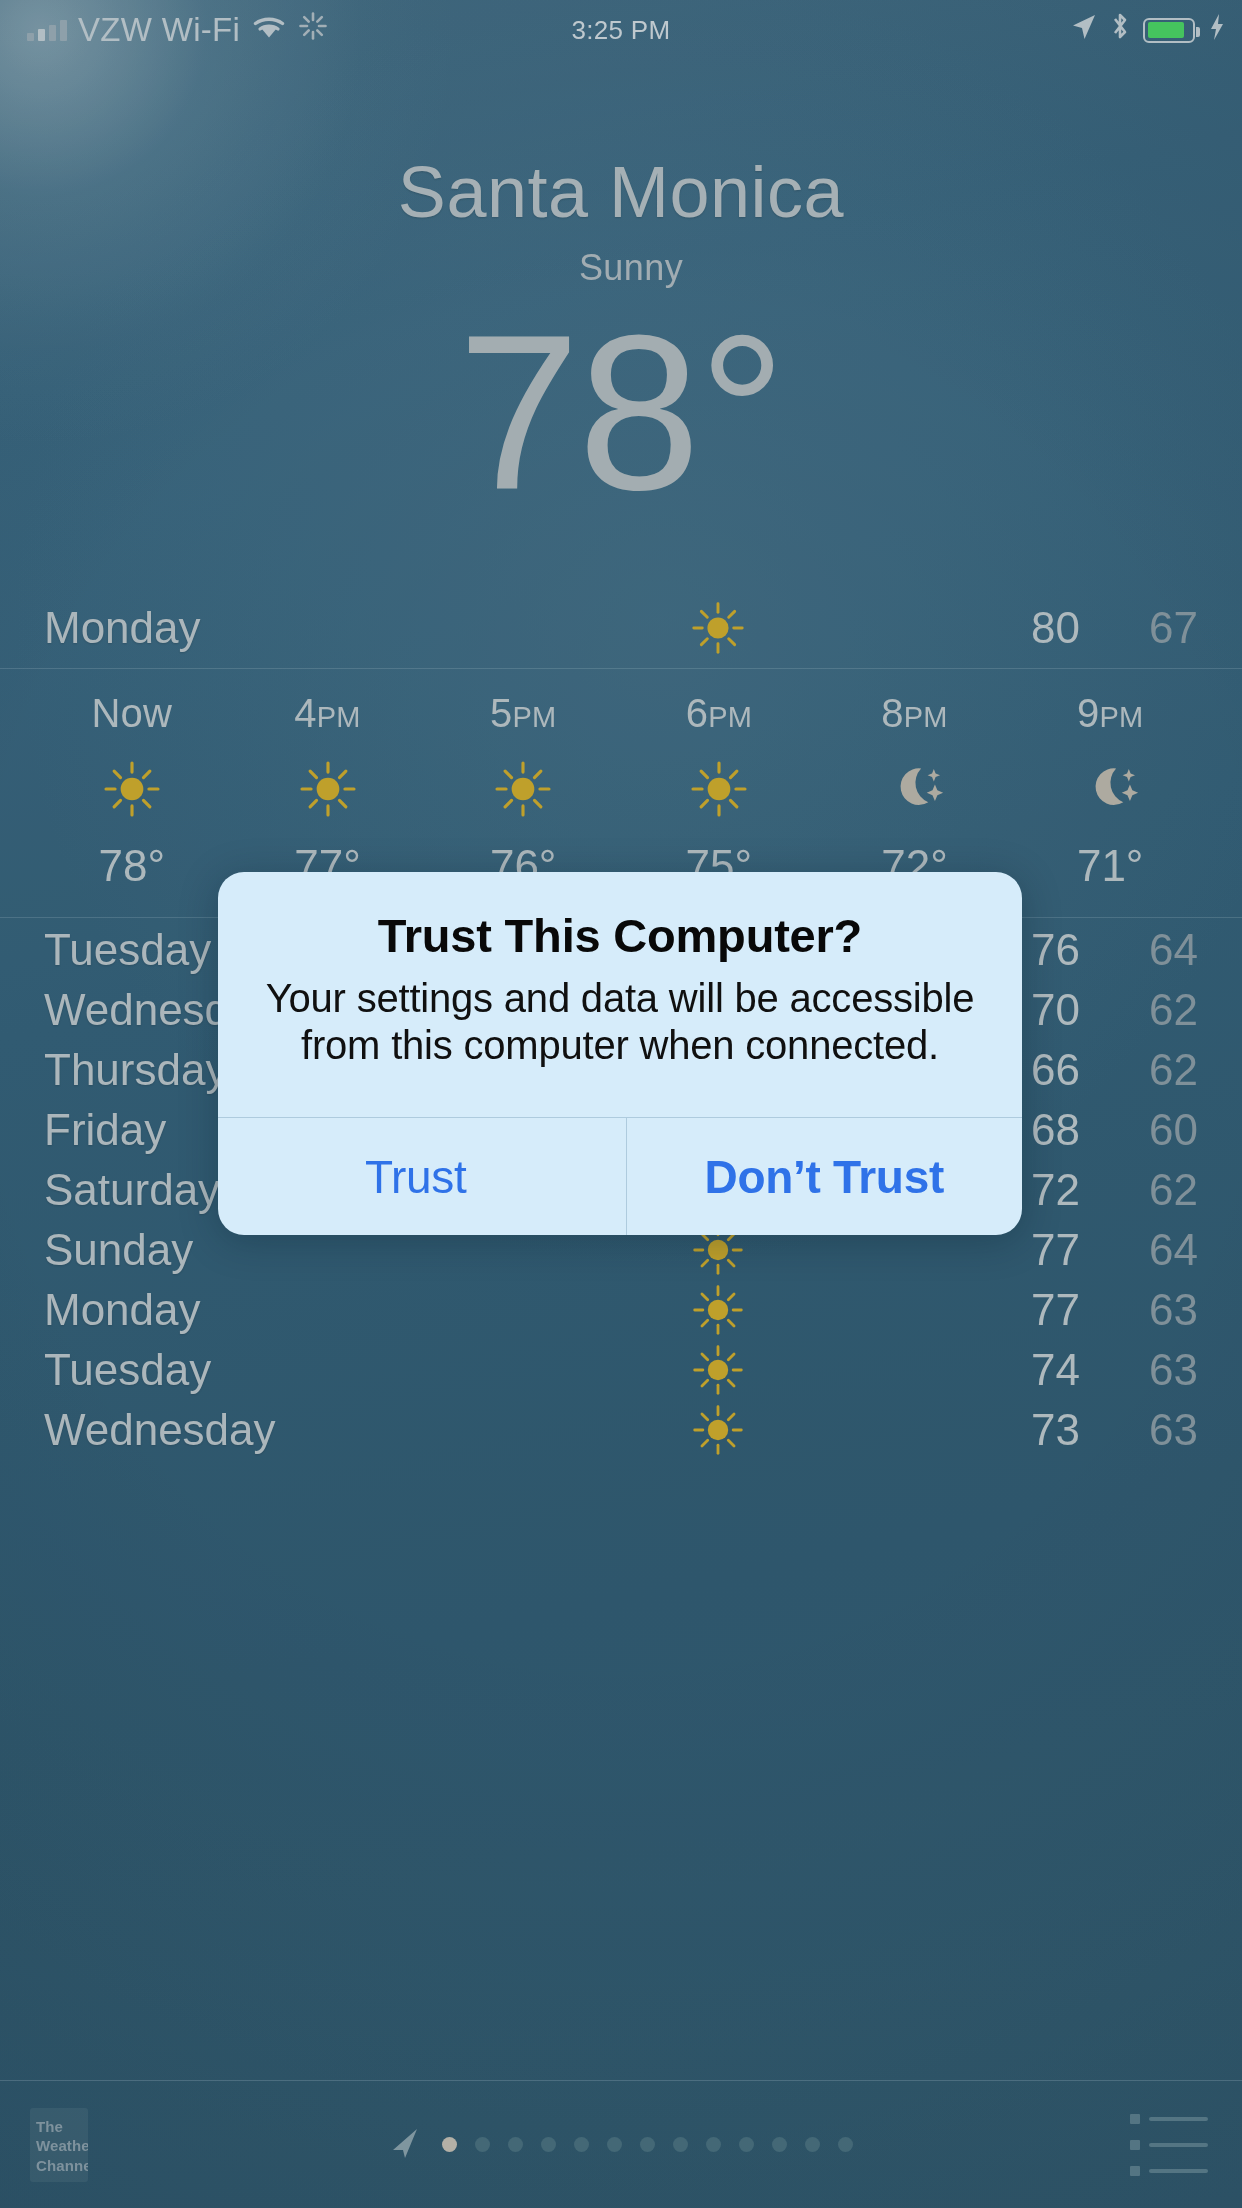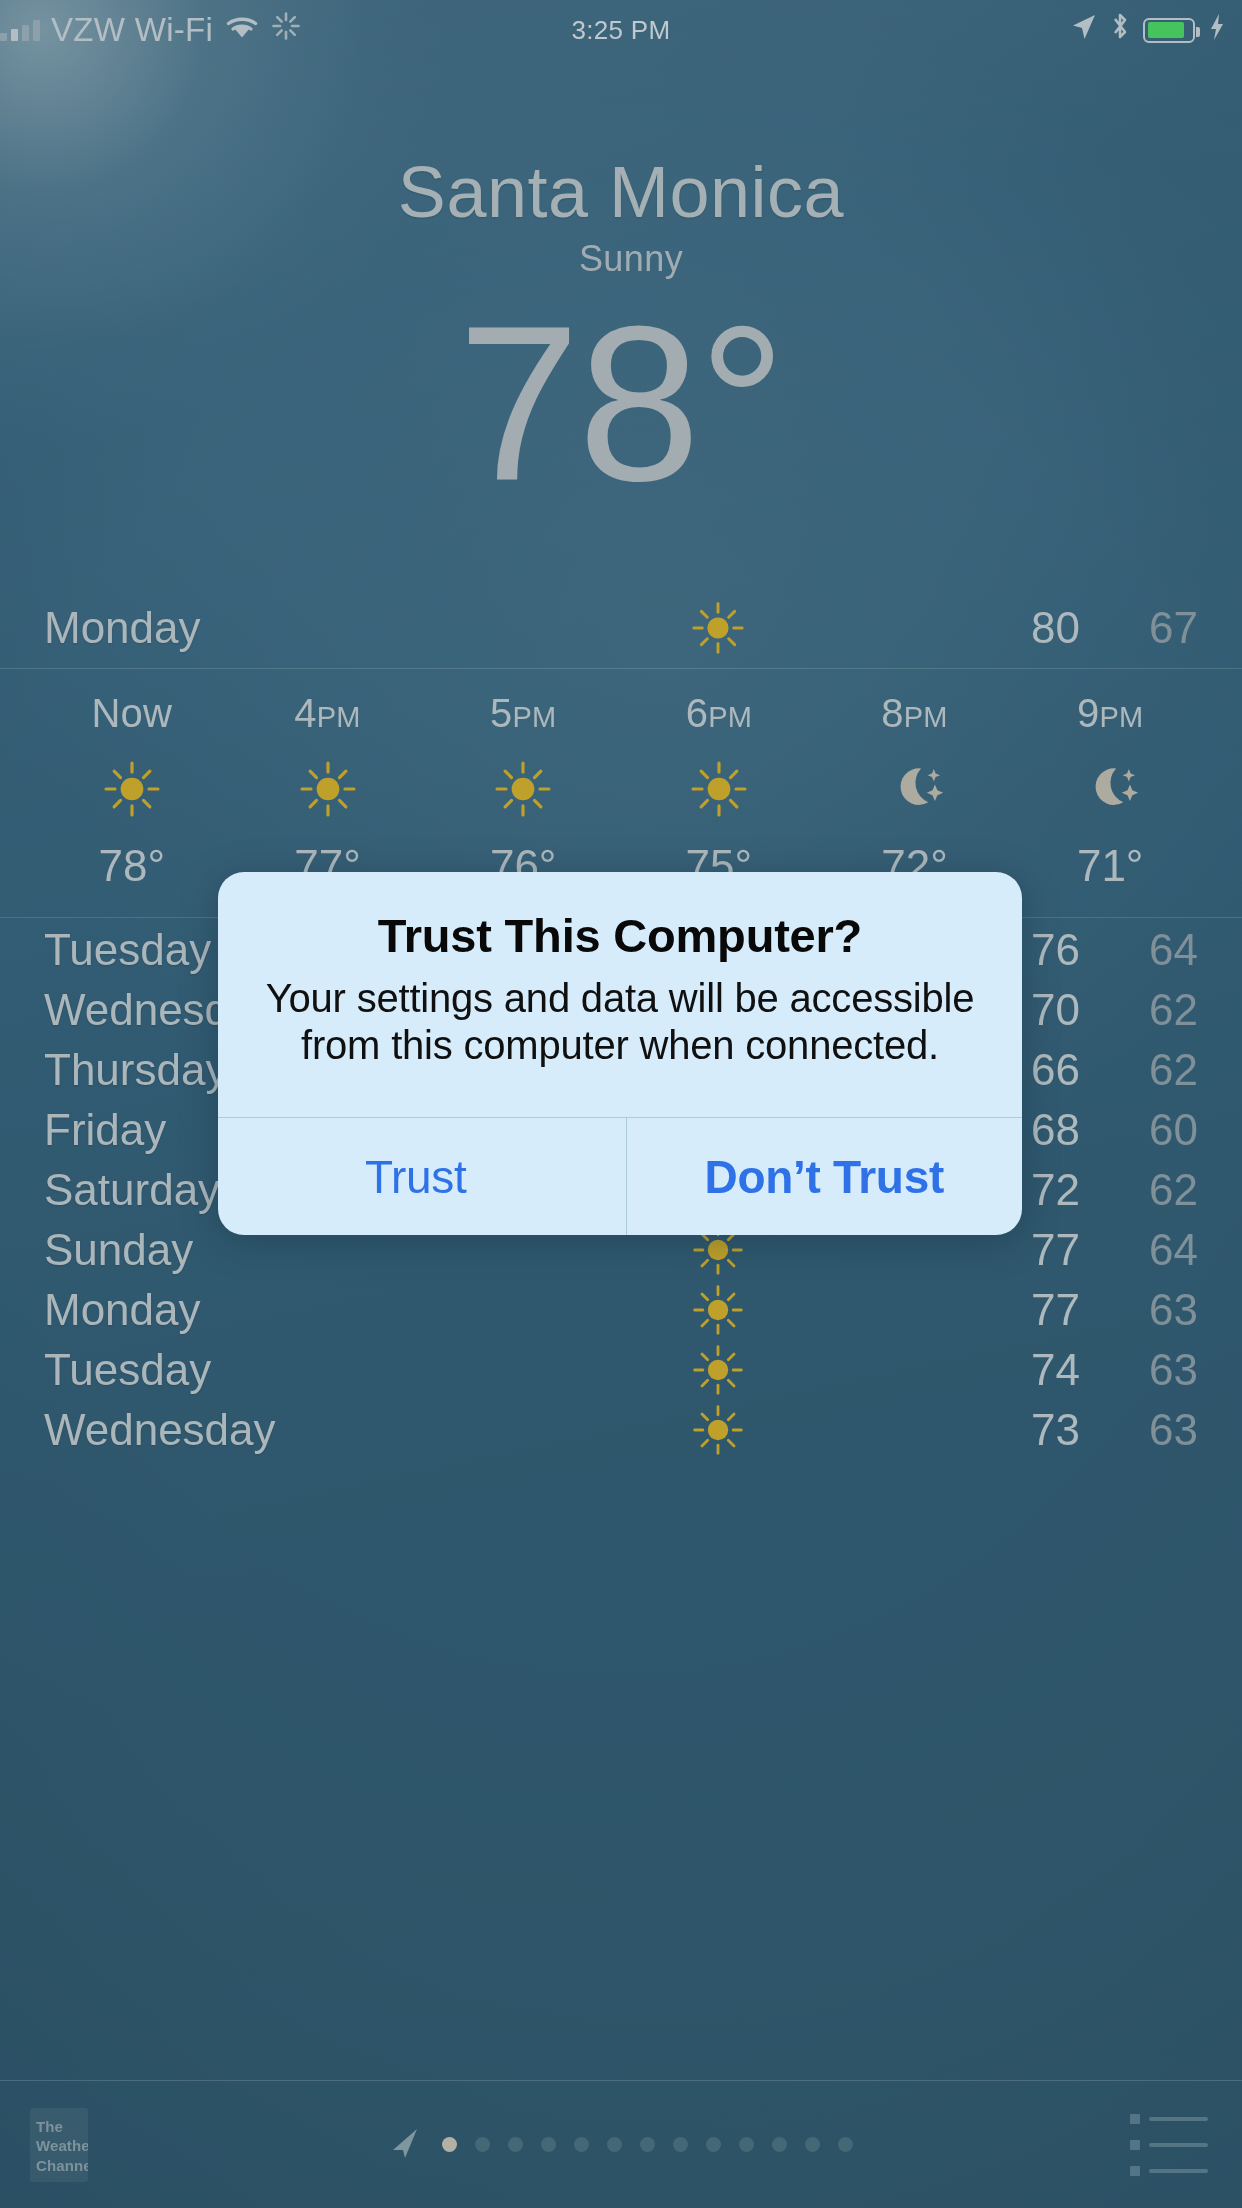--- a/index.html
+++ b/index.html
@@ -26,40 +26,40 @@
     pointer-events:none;
   }
 
   
   #statusbar {
     position:absolute; left:0; top:0; width:1242px; height:60px;
     display:flex; align-items:center;
     color:#c8d2d8; font-size:33px; letter-spacing:0.3px;
     z-index:5;
   }
-  .sb-left { display:flex; align-items:center; gap:11px; padding-left:0; }
+  .sb-left { display:flex; align-items:center; gap:11px; padding-left:27px; }
   .sb-center { position:absolute; left:0; right:0; text-align:center; font-size:26px; font-weight:400; color:#d6dee3;}
   .sb-right { margin-left:auto; display:flex; align-items:center; gap:13px; padding-right:16px; }
   .sig { display:flex; align-items:flex-end; gap:4px; height:22px; }
   .sig i { display:block; width:7px; background:#c8d2d8; border-radius:1px; }
   .sig i:nth-child(1){ height:8px; background:#9fb0ba;}
   .sig i:nth-child(2){ height:12px;}
   .sig i:nth-child(3){ height:16px; background:#9fb0ba;}
   .sig i:nth-child(4){ height:21px; background:#9fb0ba;}
   .battery {
     width:52px; height:25px; border:2.5px solid #c8d2d8; border-radius:6px;
     position:relative; display:flex; align-items:center; padding:2.5px;
   }
   .battery::after { content:""; position:absolute; right:-7px; top:7px; width:4px; height:10px; background:#c8d2d8; border-radius:0 2px 2px 0; }
   .battery b { display:block; height:100%; width:86%; background:#4cd964; border-radius:2px; }
 
   
   #hero { position:absolute; left:0; right:0; top:150px; text-align:center; z-index:3; }
   #city { font-size:72px; font-weight:300; color:#b9c2c6; letter-spacing:0.5px; line-height:1.18; text-shadow:0 1px 2px rgba(0,0,0,0.16); }
-  #cond { font-size:36px; font-weight:300; color:#b4bec3; margin-top:3px; letter-spacing:0.4px;padding-left:20px; }
+  #cond { font-size:36px; font-weight:300; color:#b4bec3; margin-top:12px; letter-spacing:0.4px;padding-left:20px; }
   #temp { font-size:220px; font-weight:200; color:#b7bfc2; line-height:1.0; margin-top:14px; letter-spacing:-2px; }
 
   
   #days { position:absolute; left:0; right:0; top:598px; z-index:3; }
   .drow {
     display:flex; align-items:center; height:60px; padding:0 44px;
     font-weight:300; color:#c0c9cd; font-size:44px;
   }
   .drow .d-name { flex:0 0 auto; width:430px; text-shadow:0 1px 2px rgba(0,0,0,0.14); }
   .drow .d-icon { flex:1 1 auto; display:flex; justify-content:center; align-items:center; }

